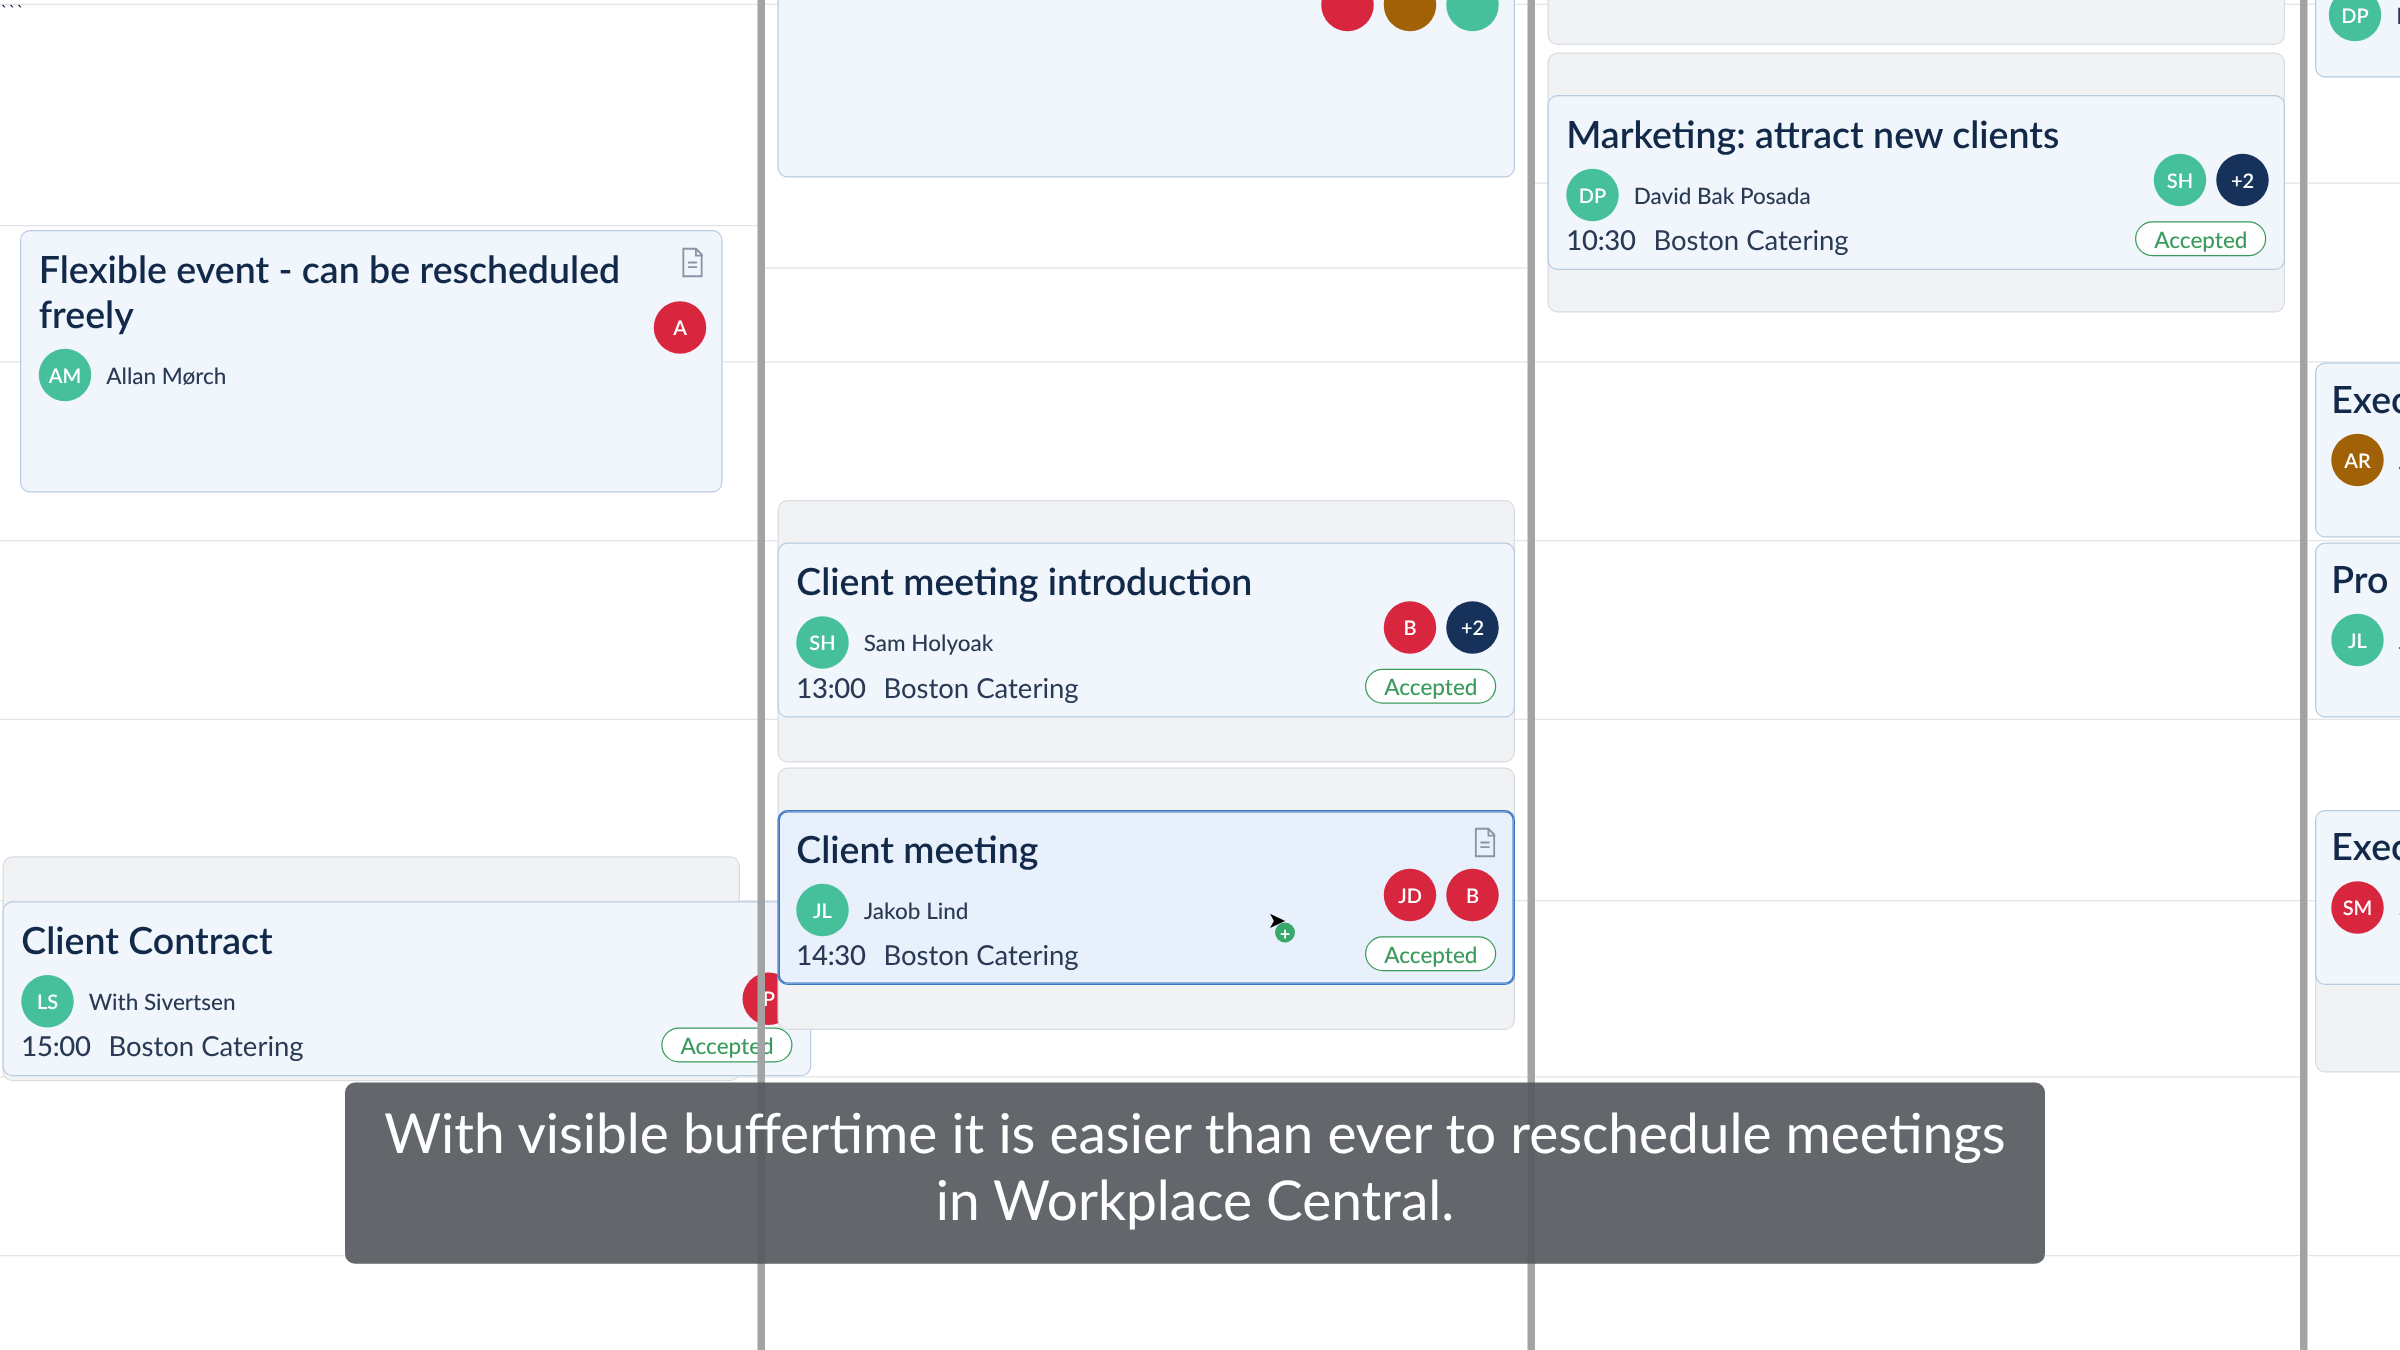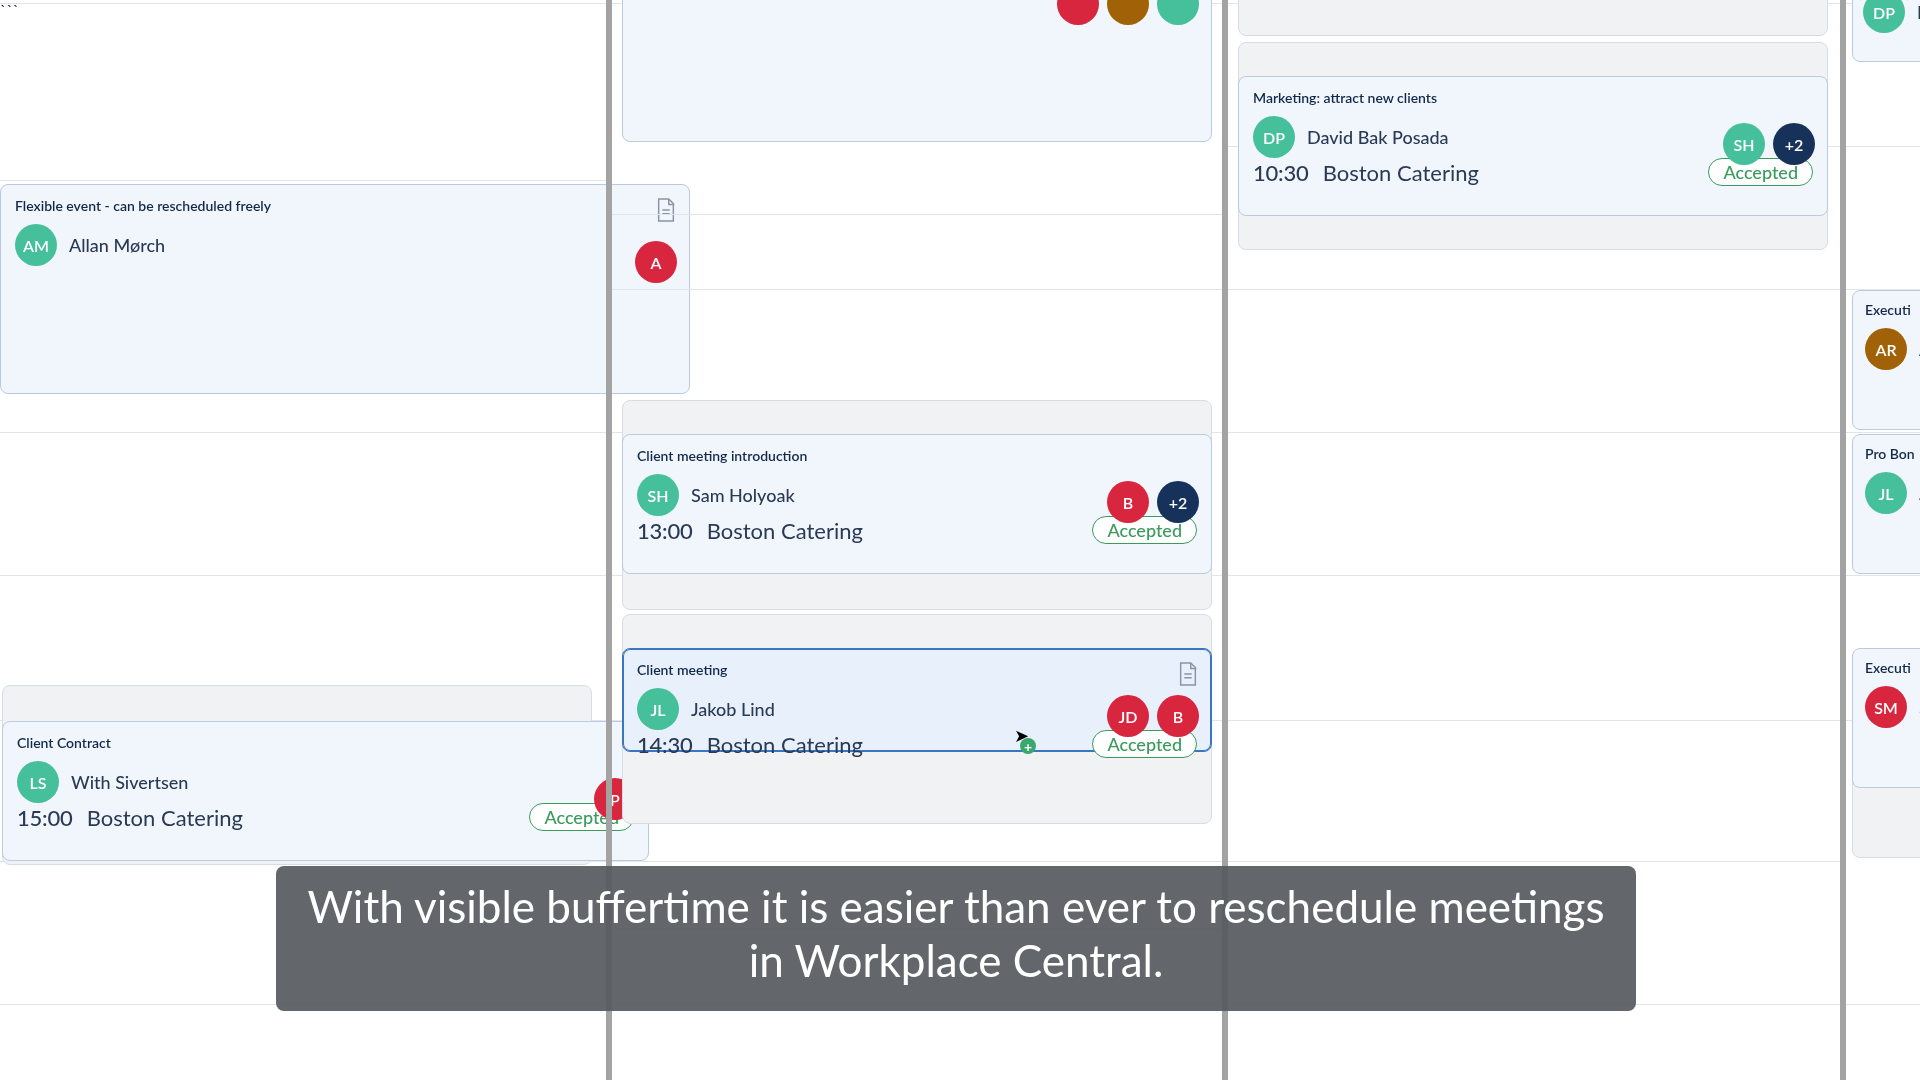--- a/index.html
+++ b/index.html
@@ -14,21 +14,21 @@
   .hline { position: absolute; left: 0; right: 0; height: 0; border-top: 1px solid #e1e4e8; }
 
   .card, .buffer {
     position: absolute;
     border: 1px solid #b7c6d8;
     border-radius: 8px;
   }
   .buffer { background: #f0f2f4; border-color: #d8dde3; }
   .card { background: #f1f6fc; border-color: #b9cbe0; padding: 12px 14px; }
   .card.selected { border-color: #3a77c2; box-shadow: 0 0 0 1px #3a77c2 inset; background: #e8f1fb; }
-  .title { font-size: 14px; font-weight: 600; color: #12294a; }
+  .title { font-size: 30px; font-weight: 600; color: #12294a; }
   .titlelink { color: #12294a; }
   .row { display: flex; align-items: center; gap: 12px; margin-top: 10px; }
   .org { display:flex; align-items:center; gap:12px; }
   .org-name { font-size: 18px; font-weight: 500; color: #2a3a55; }
   .meta { display:flex; justify-content:space-between; align-items:center; margin-top: 0; }
   .time { font-size: 22px; font-weight: 500; color: #2a3a55; letter-spacing: -0.2px; }
   .loc  { font-size: 22px; font-weight: 400; color: #2a3a55; margin-left: 10px; }
   .status {
     border: 1.6px solid #3a9b5c;
     color: #3a9b5c;
@@ -81,21 +81,21 @@
   <div class="col">
     <div class="hline" style="top:3px"></div>
     <div class="hline" style="top:180px"></div>
     <div class="hline" style="top:289px"></div>
     <div class="hline" style="top:432px"></div>
     <div class="hline" style="top:575px"></div>
     <div class="hline" style="top:720px"></div>
     <div class="hline" style="top:861px"></div>
     <div class="hline" style="top:1004px"></div>
 
-    <div class="card" style="left:0; top:184px; width:690px; height:210px;">
+    <div class="card" style="left:16px; top:184px; width:562px; height:210px;">
       <span class="doc-icon">
         <svg viewBox="0 0 24 28">
             <path d="M4 2h11l5 5v19H4z"></path>
             <path d="M15 2v6h6"></path>
             <path d="M8 14h8M8 18h8"></path>
           </svg>
       </span>
       <div class="title">Flexible event - can be rescheduled freely</div>
       <div class="row org">
         <span class="avatar teal">AM</span>
@@ -159,21 +159,21 @@
       <div class="meta">
         <span>
           <span class="time">13:00</span>
           <span class="loc">Boston Catering</span>
         </span>
         <span class="status">Accepted</span>
       </div>
     </div>
 
     <div class="buffer" style="left:10px; top:614px; width:590px; height:210px;"></div>
-    <div class="card selected" style="left:10px; top:648px; width:590px; height:104px;">
+    <div class="card selected" style="left:10px; top:648px; width:590px; height:140px;">
       <span class="doc-icon">
         <svg viewBox="0 0 24 28">
             <path d="M4 2h11l5 5v19H4z"></path>
             <path d="M15 2v6h6"></path>
             <path d="M8 14h8M8 18h8"></path>
           </svg>
       </span>
       <div class="title titlelink">Client meeting</div>
       <div class="row org">
         <span class="avatar teal">JL</span>

